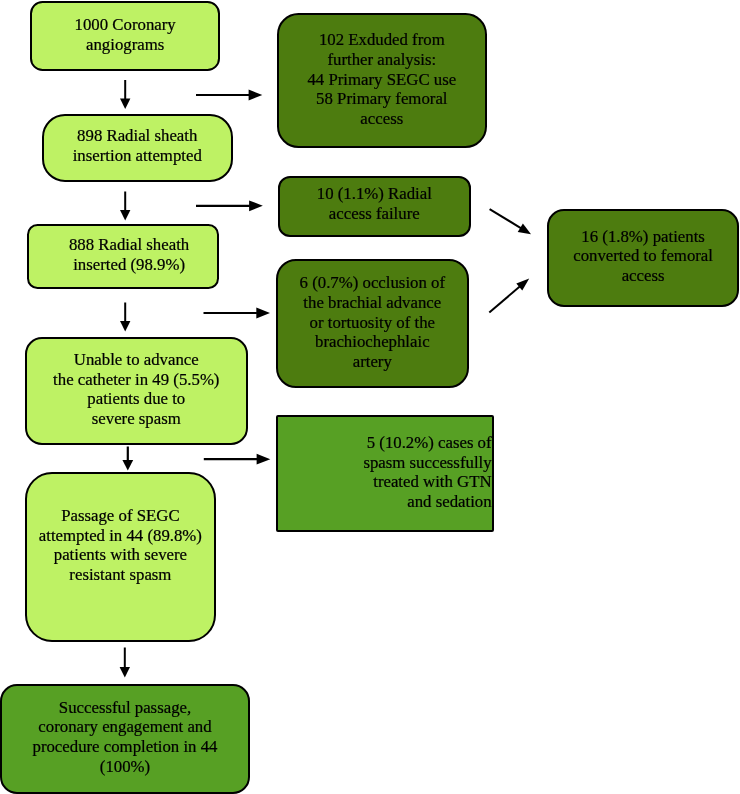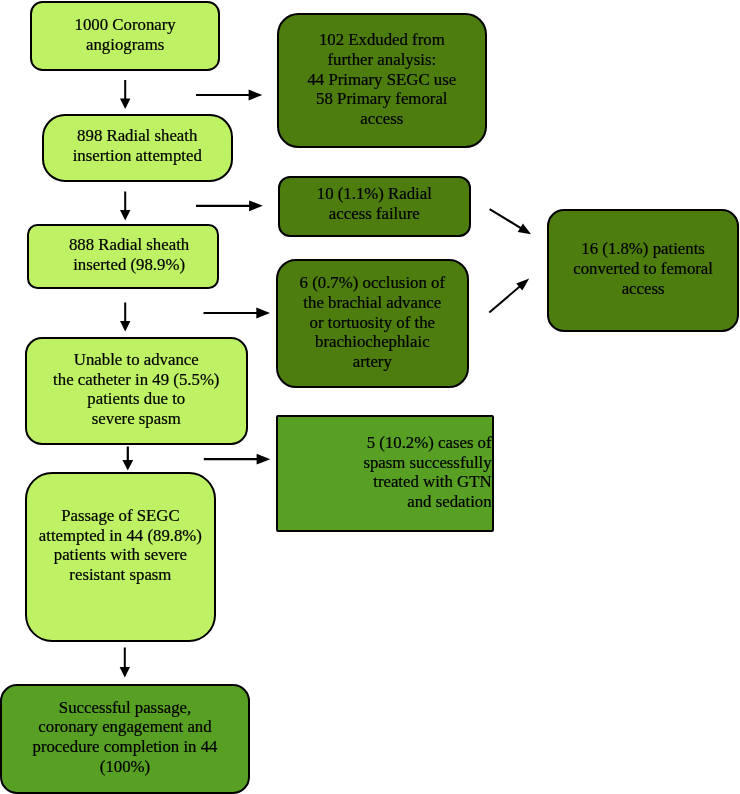--- a/index.html
+++ b/index.html
@@ -36,21 +36,21 @@
   #node-n1 { left:30.4px;  top:0.7px;   width:189.5px; height:70.8px;  border-radius:12.5px; }
   #node-n2 { left:29.7px;  top:114.1px; width:191.1px; height:67.5px;  border-radius:23px;margin-left:12px; }
   #node-n3 { left:26.8px;  top:224.3px; width:192.6px; height:64.8px;  border-radius:10.5px;  }
   #node-n4 { left:24.8px;  top:337.4px; width:223px; height:107.8px; border-radius:17px; }
   #node-n5 { left:24.8px;  top:472.3px; width:191.2px; height:169.6px; border-radius:27px;
              align-items:flex-start; padding-top:31.5px; }
   #node-n6 { left:0px;     top:683.9px; width:250px;   height:110.6px; border-radius:17px; }
   #node-r1 { left:276.8px; top:12.6px;  width:210px;   height:135.6px; border-radius:21.5px; }
   #node-r2 { left:277.6px; top:175.6px; width:193.4px; height:61px;  border-radius:12px; }
   #node-r3 { left:275.8px; top:258.7px; width:193px;   height:129.8px; border-radius:20px; }
-  #node-r4 { left:547.2px; top:209.3px; width:191.8px; height:123px;   border-radius:17px; }
+  #node-r4 { left:547.2px; top:209.3px; width:191.8px; height:98px;   border-radius:17px; }
   #node-g1 { left:275.6px; top:415.1px; width:218px; height:116.6px; border-radius:2px;text-align:right; }
 
   
   #node-n1 .txt { transform:translateY(-1.3px); }
   #node-n2 .txt { transform:translateY(-1.7px); }
   #node-n3 .txt { transform:translateY(-1.6px);padding-left:12px; }
   #node-n4 .txt { transform:translateY(-2.4px); }
   #node-n6 .txt { transform:translateY(-1.6px);text-align:center; }
   #node-r2 .txt { transform:translateY(-2.2px); }
   #node-r4 .txt { transform:translateY(-2.1px); }

